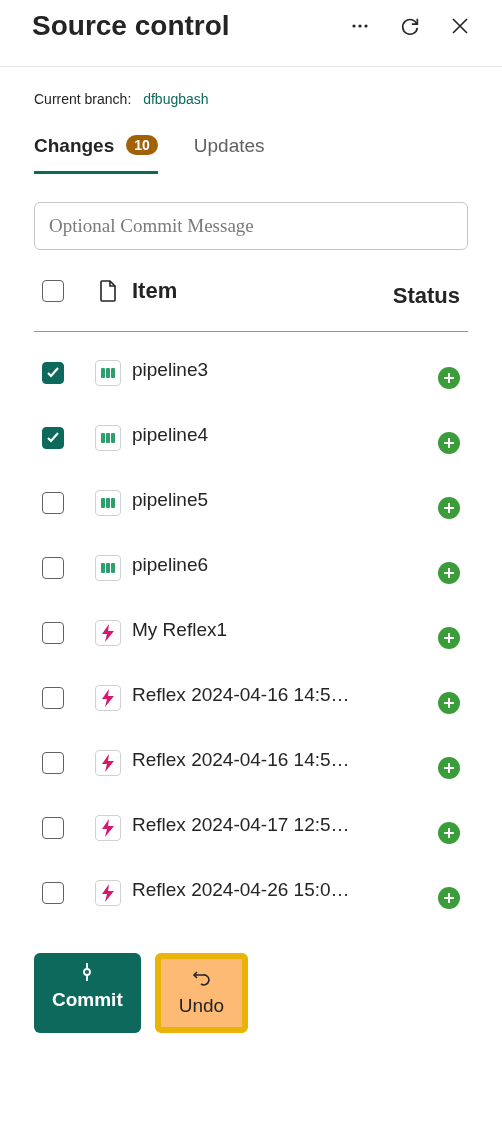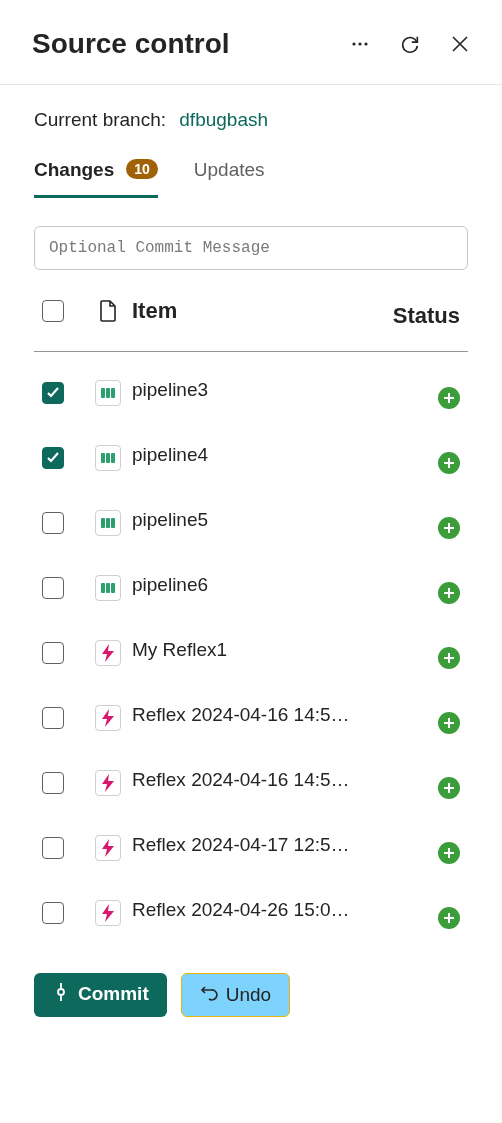--- a/index.html
+++ b/index.html
@@ -7,21 +7,21 @@
       font-family: "Segoe UI", -apple-system, BlinkMacSystemFont, sans-serif;
       width: 502px;
       height: 1123px;
       background: #fff;
       color: #242424;
     }
     .header {
       display: flex;
       align-items: center;
       justify-content: space-between;
-      padding: 28px 30px 24px 32px;
+      padding: 10px 30px 24px 32px;
       border-bottom: 1px solid #e5e5e5;
     }
     .header-title {
       font-size: 28px;
       font-weight: 600;
     }
     .header-actions {
       display: flex;
       align-items: center;
       gap: 26px;
@@ -34,21 +34,21 @@
       justify-content: center;
       background: none;
       border: none;
       cursor: pointer;
       color: #242424;
     }
     .content {
       padding: 24px 34px 0 34px;
     }
     .branch-line {
-      font-size: 19px;
+      font-size: 14px;
       margin-bottom: 28px;
     }
     .branch-label { color: #242424; }
     .branch-name { color: #0c695c; margin-left: 8px; }
     .tabs {
       display: flex;
       gap: 36px;
       margin-bottom: 28px;
     }
     .tab {
@@ -70,26 +70,26 @@
       color: #fff;
       border-radius: 12px;
       font-size: 14px;
       font-weight: 600;
       padding: 2px 8px;
       min-width: 24px;
       text-align: center;
     }
     .commit-input {
       width: 100%;
-      font-size: 16px;
+      font-size: 19px;
       padding: 12px 14px;
       border: 1px solid #c8c6c4;
       border-radius: 6px;
       color: #242424;
-      font-family: Liberation Mono, monospace;
+      font-family: Liberation Serif, serif;
     }
     .commit-input::placeholder { color: #7a7a7a; }
     .table-wrapper {
       padding: 0 34px;
     }
     .table-header {
       display: flex;
       align-items: center;
       padding: 22px 8px;
       border-bottom: 1px solid #949494;
@@ -150,37 +150,39 @@
       max-width: 230px;
       display: inline-block;
     }
     .footer-buttons {
       display: flex;
       gap: 14px;
       padding: 28px 34px;
     }
     .btn {
       display: flex;
+      align-items: center;
       gap: 8px;
       font-size: 19px;
       padding: 10px 18px;
       border-radius: 6px;
       cursor: pointer;
       font-family: inherit;
       font-weight: 600;
+      flex-direction: column;
     }
     .btn-primary {
       background: #0c695c;
       color: #fff;
       border: none;
     }
     .btn-secondary {
-      background: #7dd3fc;
+      background: #fdba74;
       color: #242424;
-      border: 1px solid #eab308;
+      border: 6px solid #eab308;
       font-weight: 400;
     }
     .file-icon-svg { display: block; }
   </style>
 </head>
 <body>
 
 <div class="header">
   <div class="header-title">Source control</div>
   <div class="header-actions">

